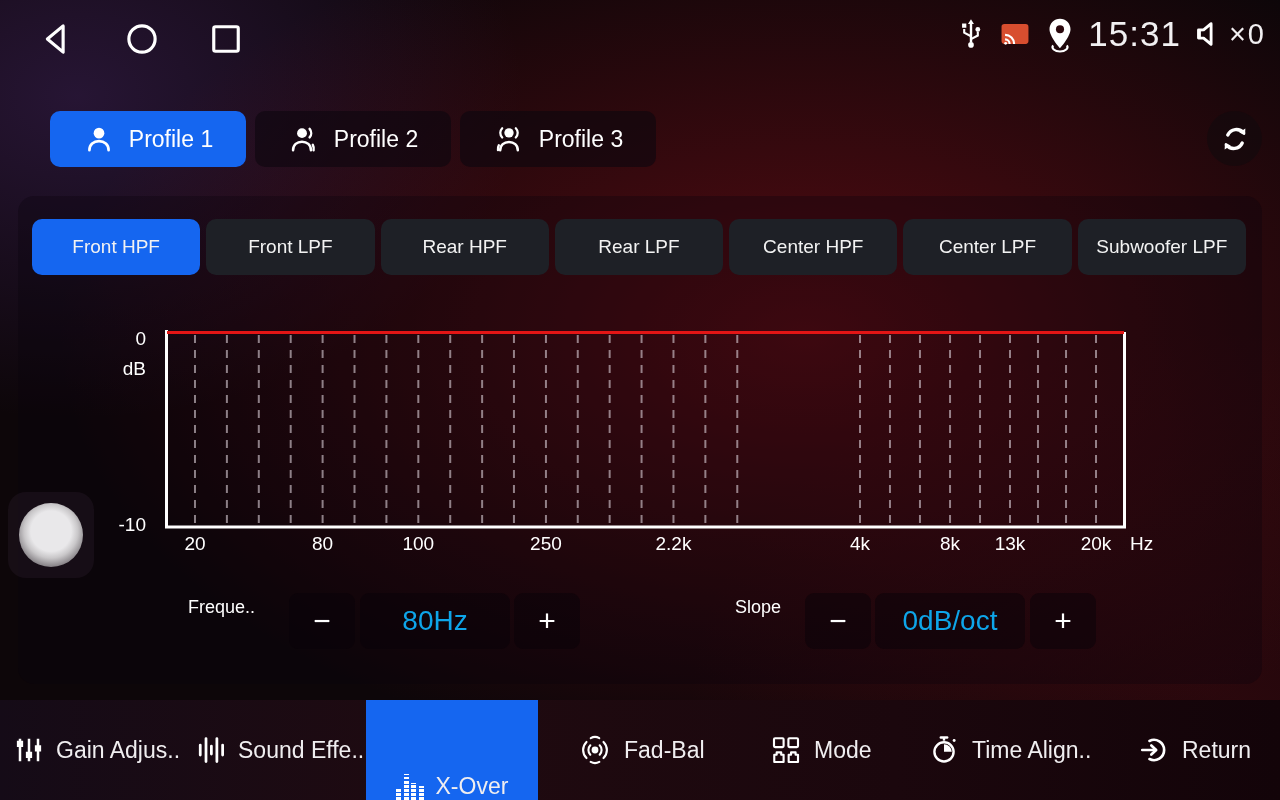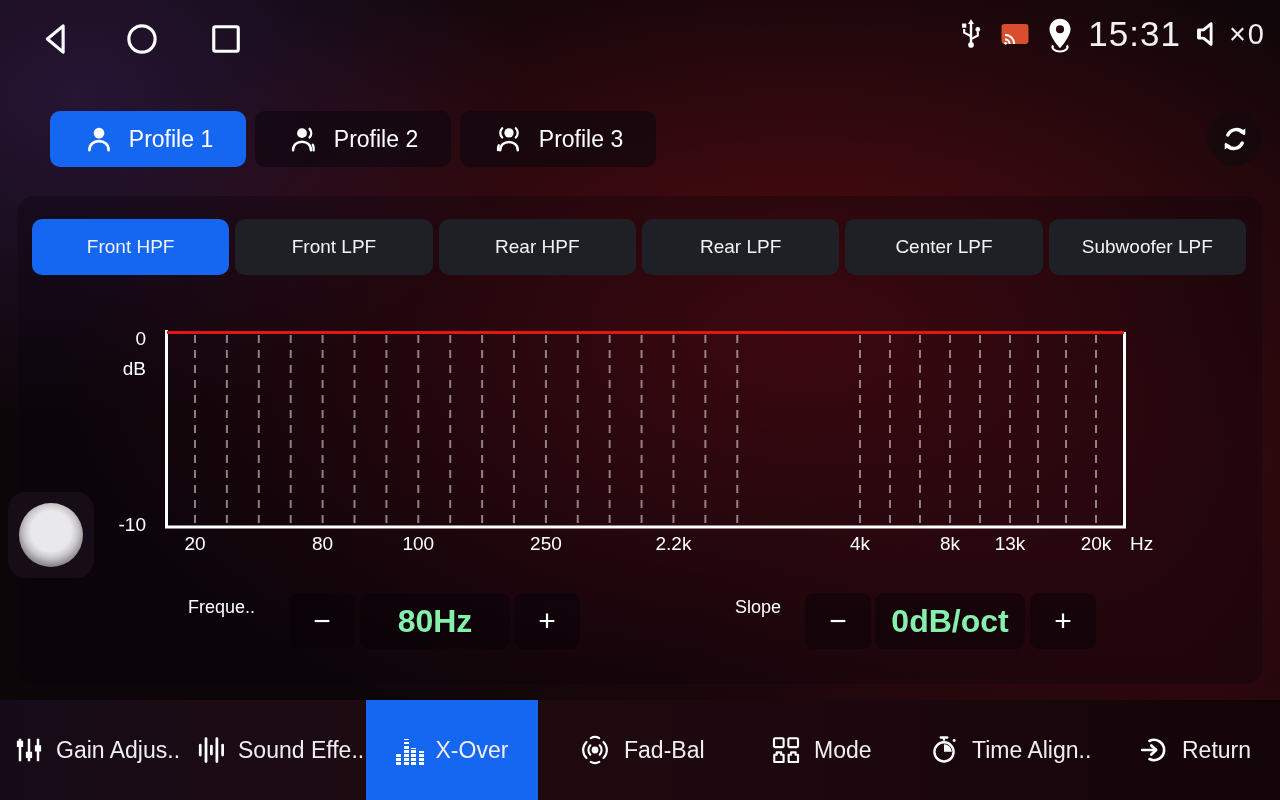--- a/index.html
+++ b/index.html
@@ -72,35 +72,35 @@
   }
 
   
   .ctl-label { position:absolute; top:401px; font-size:18px; color:#fff; }
   .ctl-btn {
     position:absolute; top:397px; width:66px; height:56px; border:none; border-radius:9px;
     background:rgba(8,2,7,.5); color:#fff; font-size:30px; font-family:inherit; cursor:pointer;
   }
   .ctl-val {
     position:absolute; top:397px; width:150px; height:56px; border-radius:9px;
-    background:rgba(8,2,7,.5); color:#86efac; font-size:32px;
-    display:flex; align-items:center; justify-content:center;font-weight:bold;
+    background:rgba(8,2,7,.5); color:#0ea5e9; font-size:28px;
+    display:flex; align-items:center; justify-content:center;
   }
 
   
   .bottom-nav {
     position:absolute; left:0; bottom:0; width:1280px; height:100px;
     background:linear-gradient(90deg,#150b17 0%,#1f0a10 35%,#1b070d 70%,#130409 100%);
   }
   .nav-item {
     position:absolute; top:0; height:100px; display:flex; align-items:center; gap:12px;
     background:none; border:none; color:#f0eef0; font-size:23px; font-family:inherit; cursor:pointer;
     white-space:nowrap;
   }
-  .nav-item.active { background:#1566f0; padding:0 30px; }
+  .nav-item.active { background:#1566f0; padding:0 30px;align-items:flex-end; }
   .eq-icon { display:flex; align-items:flex-end; gap:2.5px; height:30px; }
   .eq-icon span { width:5px; background:repeating-linear-gradient(to top,#fff 0 2.6px, rgba(0,0,0,0) 2.6px 4.1px); }
 </style>
 </head>
 <body>
 
 <button class="navbtn abs" style="left:36px; top:18px;">
   <svg width="42" height="42" viewBox="0 0 24 24">
       <path d="M15.5 4.5 L6.5 12 L15.5 19.5 Z" fill="none" stroke="#fff" stroke-width="1.8" stroke-linejoin="round"></path>
     </svg>
@@ -185,20 +185,21 @@
     <path d="M4.7 19.4 l.2-4.6 4.2 1.8 Z" fill="#fff"></path>
   </svg>
 </button>
 
 <div class="panel">
   <div class="ftab-row">
       <button class="ftab active">Front HPF</button>
       <button class="ftab">Front LPF</button>
       <button class="ftab">Rear HPF</button>
       <button class="ftab">Rear LPF</button>
+      <button class="ftab">Center HPF</button>
       <button class="ftab">Center LPF</button>
       <button class="ftab">Subwoofer LPF</button>
     </div>
 
   <span class="ylab" style="left:88px; top:132px;">0</span>
   <span class="ylab" style="left:88px; top:162px;">dB</span>
   <span class="ylab" style="left:88px; top:318px;">-10</span>
 
   <div class="chart">
     <svg viewBox="0 0 961 199" preserveAspectRatio="none">

